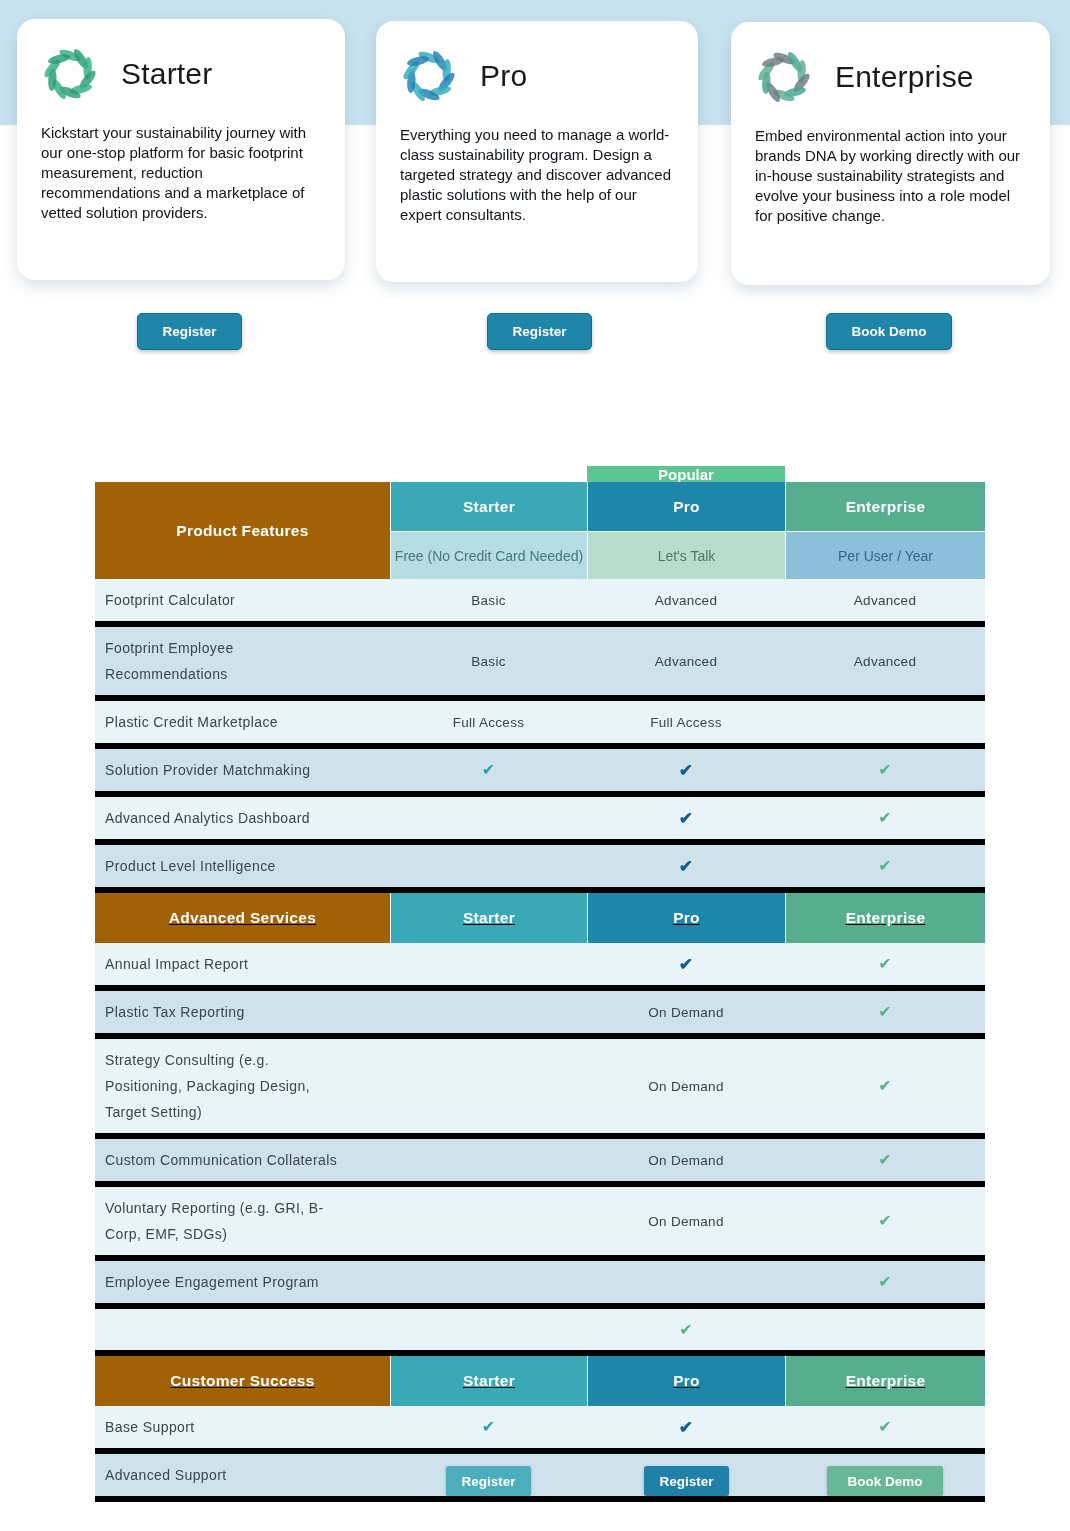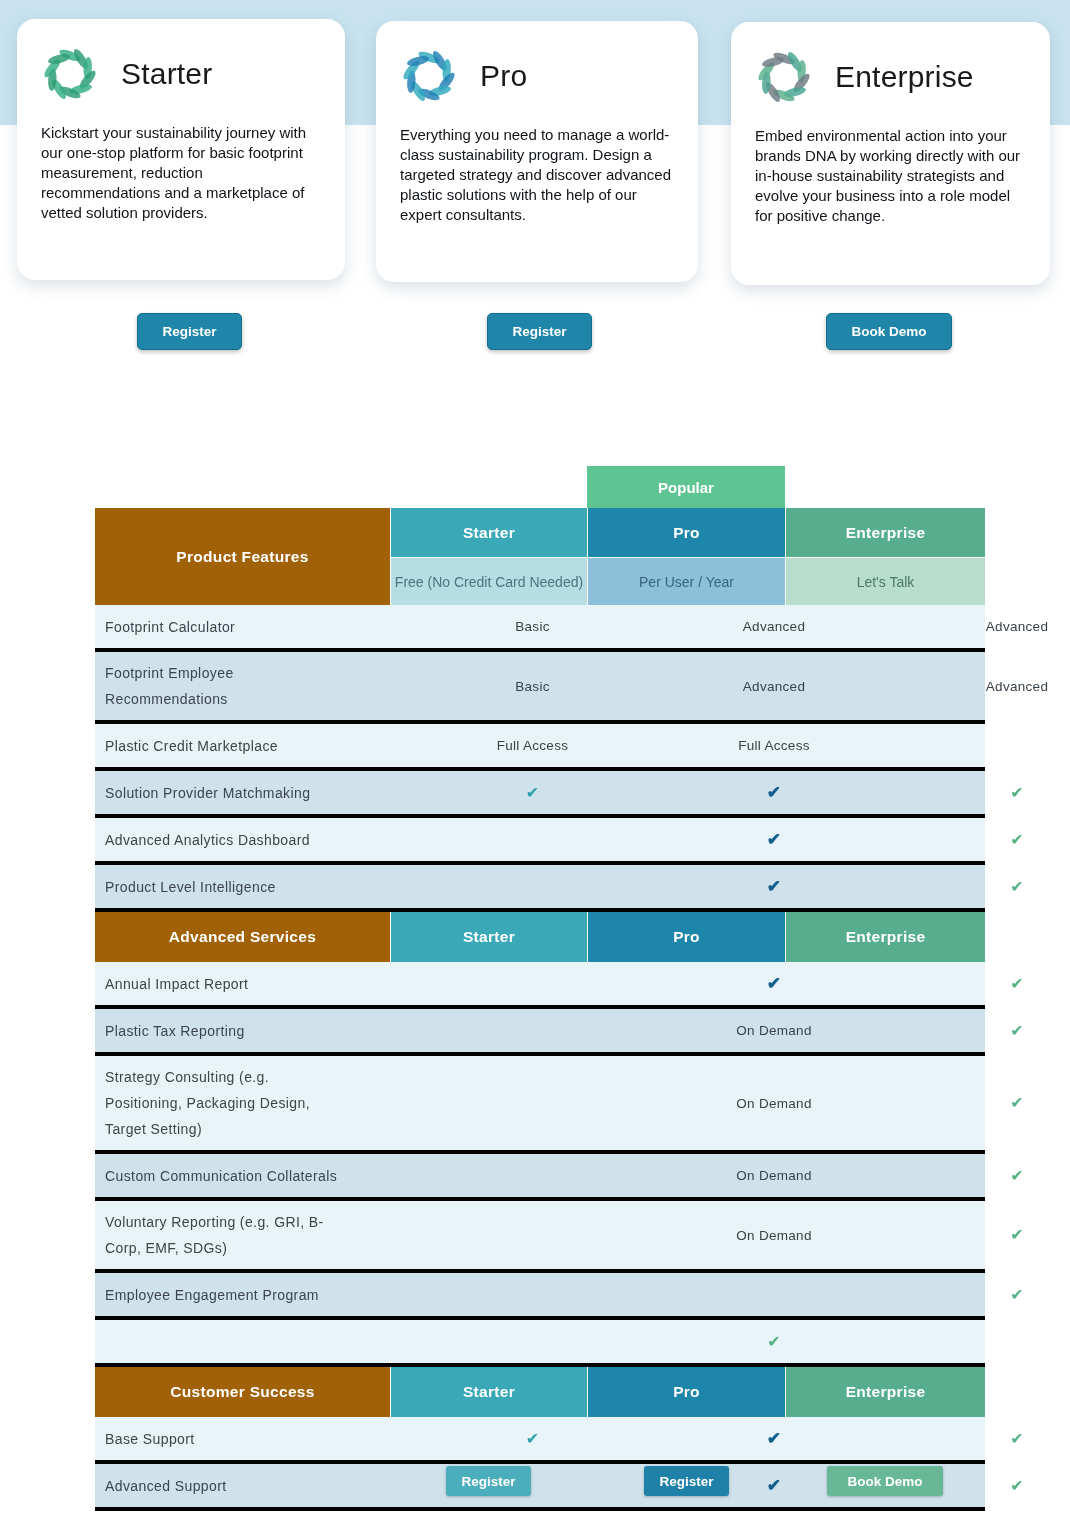--- a/index.html
+++ b/index.html
@@ -26,38 +26,38 @@
   .cta-btn{position:absolute;display:flex;align-items:center;justify-content:center;
            background:#1f86aa;color:#fff;font-weight:bold;font-size:13.5px;
            font-family:"Liberation Sans",sans-serif;border:1px solid #156d8d;border-radius:5px;
            box-shadow:0 2px 4px rgba(0,0,0,.25);cursor:pointer;}
   #cta-starter{left:137px;top:313px;width:105px;height:37px;}
   #cta-pro{left:487px;top:313px;width:105px;height:37px;}
   #cta-enterprise{left:826px;top:313px;width:126px;height:37px;}
 
   
   .table-wrap{position:absolute;left:95px;top:466px;width:890px;}
-  .popular-badge{margin-left:492px;width:198px;height:42px;background:#5ec492;color:#fff;
+  .popular-badge{margin-left:492px;width:198px;height:16px;background:#5ec492;color:#fff;
                  font-weight:bold;font-size:15px;display:flex;align-items:center;justify-content:center;}
   .grid{display:grid;grid-template-columns:295px 197px 198px 200px;}
   .cell{box-sizing:border-box;display:flex;align-items:center;justify-content:center;text-align:center;}
   .hdr-block{grid-template-rows:49px 48px;}
   .gray-cell{grid-row:1/3;background:#a16207;color:#fff;font-weight:bold;font-size:15.5px;letter-spacing:.3px;}
   .hcell{color:#fff;font-weight:bold;font-size:15.5px;border-left:1px solid #fff;letter-spacing:.3px;}
   .h-starter{background:#3ba8b8;}
   .h-pro{background:#1e86aa;}
   .h-ent{background:#57ae8e;}
   .scell{font-size:14px;border-left:1px solid #fff;border-top:1px solid #fff;}
   .s-starter{background:#b5dde3;color:#49767f;}
   .s-pro{background:#8cc0d9;color:#35647f;}
   .s-ent{background:#b9ddcd;color:#4b7a66;}
-  .sec-hdr{grid-template-rows:50px;}
+  .sec-hdr{grid-template-rows:50px;text-decoration:underline;}
   .sec-hdr .gray-cell{grid-row:auto;}
 
-  .row{min-height:47px;border-bottom:4px solid #000000;box-sizing:border-box;gap:44px;}
+  .row{min-height:47px;border-bottom:6px solid #000000;box-sizing:border-box;}
   .row.lite{background:#e8f4f8;}
   .row.alt{background:#cfe2ec;}
   .row.tall{min-height:71px;}
   .row .label{display:flex;align-items:center;padding:8px 40px 8px 10px;font-size:14px;
               color:#3c454d;letter-spacing:.4px;line-height:26px;}
   .row .val{display:flex;align-items:center;justify-content:center;font-size:13.5px;
             color:#39424a;letter-spacing:.3px;}
   .chk{font-size:15px;font-weight:bold;line-height:1;}
   .chk.c0{color:#2aa0a8;font-weight:normal;font-size:16px;}
   .chk.c1{color:#14608d;font-size:17px;}
@@ -145,22 +145,22 @@
 
 <div class="table-wrap">
   <div class="popular-badge">Popular</div>
 
   <div class="grid hdr-block">
     <div class="cell gray-cell">Product Features</div>
     <div class="cell hcell h-starter">Starter</div>
     <div class="cell hcell h-pro">Pro</div>
     <div class="cell hcell h-ent">Enterprise</div>
     <div class="cell scell s-starter">Free (No Credit Card Needed)</div>
+    <div class="cell scell s-ent">Let's Talk</div>
     <div class="cell scell s-pro">Per User / Year</div>
-    <div class="cell scell s-ent">Let's Talk</div>
   </div>
 
   <div id="rows-0">
       <div class="grid row lite">
         <div class="label">Footprint Calculator</div>
         <div class="val">Basic</div>
         <div class="val">Advanced</div>
         <div class="val">Advanced</div>
       </div>
       <div class="grid row alt">

